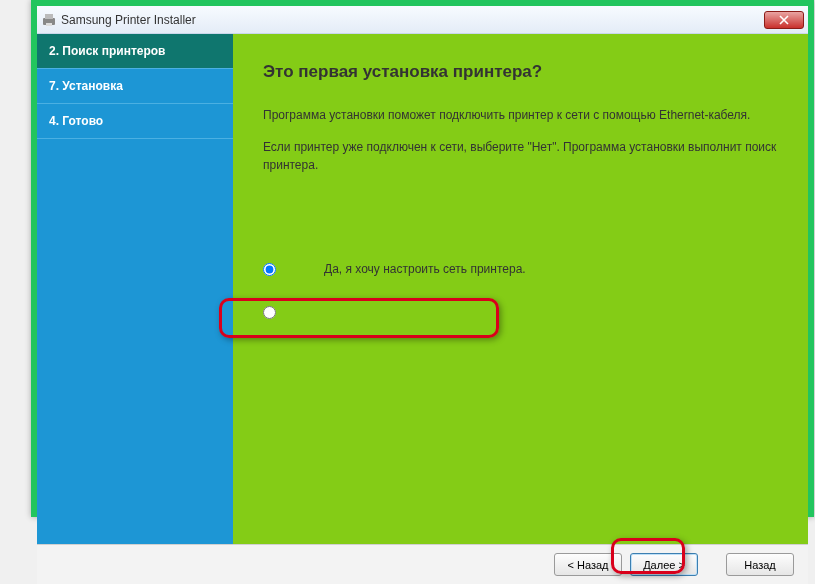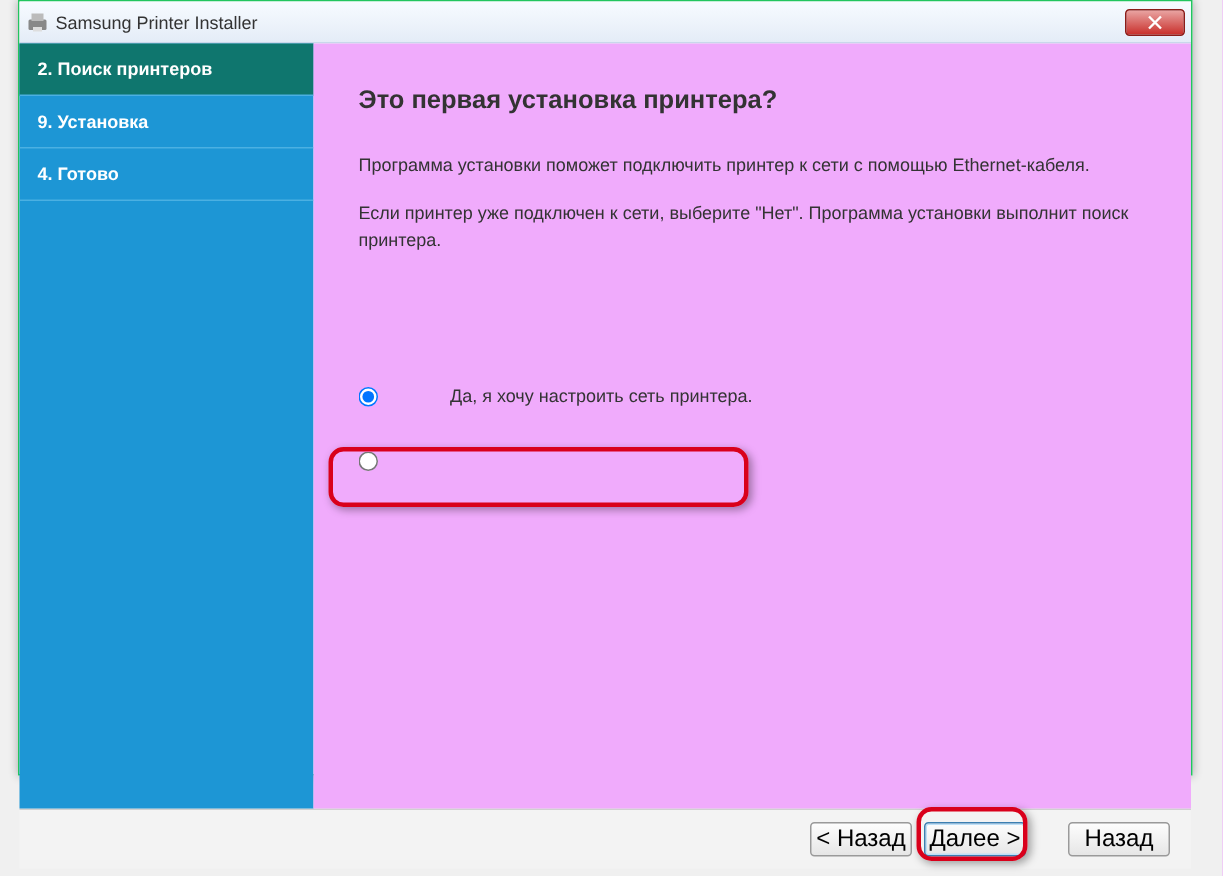--- a/index.html
+++ b/index.html
@@ -1,23 +1,23 @@
 <!DOCTYPE html>
 <html><head>
 <meta charset="utf-8">
 <style>
 * { margin: 0; padding: 0; box-sizing: border-box; font-family: Tahoma, Arial, sans-serif; }
 body { background: #f0f0f0; width: 815px; height: 584px; position: relative; }
 
 .window {
   position: absolute;
-  left: 12px; top: 0;
+  left: 31px; top: 0;
   width: 783px; height: 517px;
   background: #fff;
-  border: 1px solid #22c55e;
+  border: 6px solid #22c55e;
   box-shadow: 0 0 6px rgba(0,0,0,0.3);
 }
 
 .titlebar {
   height: 28px;
   background: linear-gradient(#f7fbff, #e4ecf7);
   border-bottom: 1px solid #c9d7eb;
   display: flex;
   align-items: center;
   padding: 0 4px;
@@ -53,21 +53,21 @@
   padding: 10px 12px;
   border-bottom: 1px solid #4bb0e2;
 }
 .sidebar .step.active {
   background: #0f766e;
 }
 
 .main {
   flex: 1;
   padding: 28px 30px 20px 30px;
-  background: #f0abfc;
+  background: #84cc16;
   color: #333;
 }
 .main h1 {
   font-size: 17px;
   font-weight: bold;
   margin-bottom: 24px;
 }
 .main p {
   font-size: 12px;
   line-height: 1.5;
@@ -103,21 +103,21 @@
   display: flex;
   align-items: center;
   justify-content: flex-end;
   gap: 8px;
   padding: 0 14px;
   background: #f3f3f3;
 }
 .btn {
   min-width: 68px;
   height: 23px;
-  font-size: 16px;
+  font-size: 11px;
   background: linear-gradient(#fdfdfd, #e6e6e6);
   border: 1px solid #9a9a9a;
   border-radius: 3px;
   cursor: pointer;
   padding: 0 2px;
 }
 .btn-default { border-color: #3c7fb1; box-shadow: 0 0 0 1px #bfe0f7 inset; }
 .gap { width: 12px; }
 </style>
 </head>
@@ -137,21 +137,21 @@
     <div class="close-btn">
       <svg viewBox="0 0 10 10">
           <path d="M1 1 L9 9 M9 1 L1 9" stroke="#fff" stroke-width="1.6"></path>
         </svg>
     </div>
   </div>
 
   <div class="body">
     <div class="sidebar">
       <div class="step active">2. Поиск принтеров</div>
-      <div class="step">9. Установка</div>
+      <div class="step">7. Установка</div>
       <div class="step">4. Готово</div>
     </div>
 
     <div class="main">
       <h1>Это первая установка принтера?</h1>
       <p>Программа установки поможет подключить принтер к сети с помощью Ethernet-кабеля.</p>
       <p>Если принтер уже подключен к сети, выберите "Нет". Программа установки выполнит поиск принтера.</p>
 
       <div class="options">
         <label class="radio-row">

